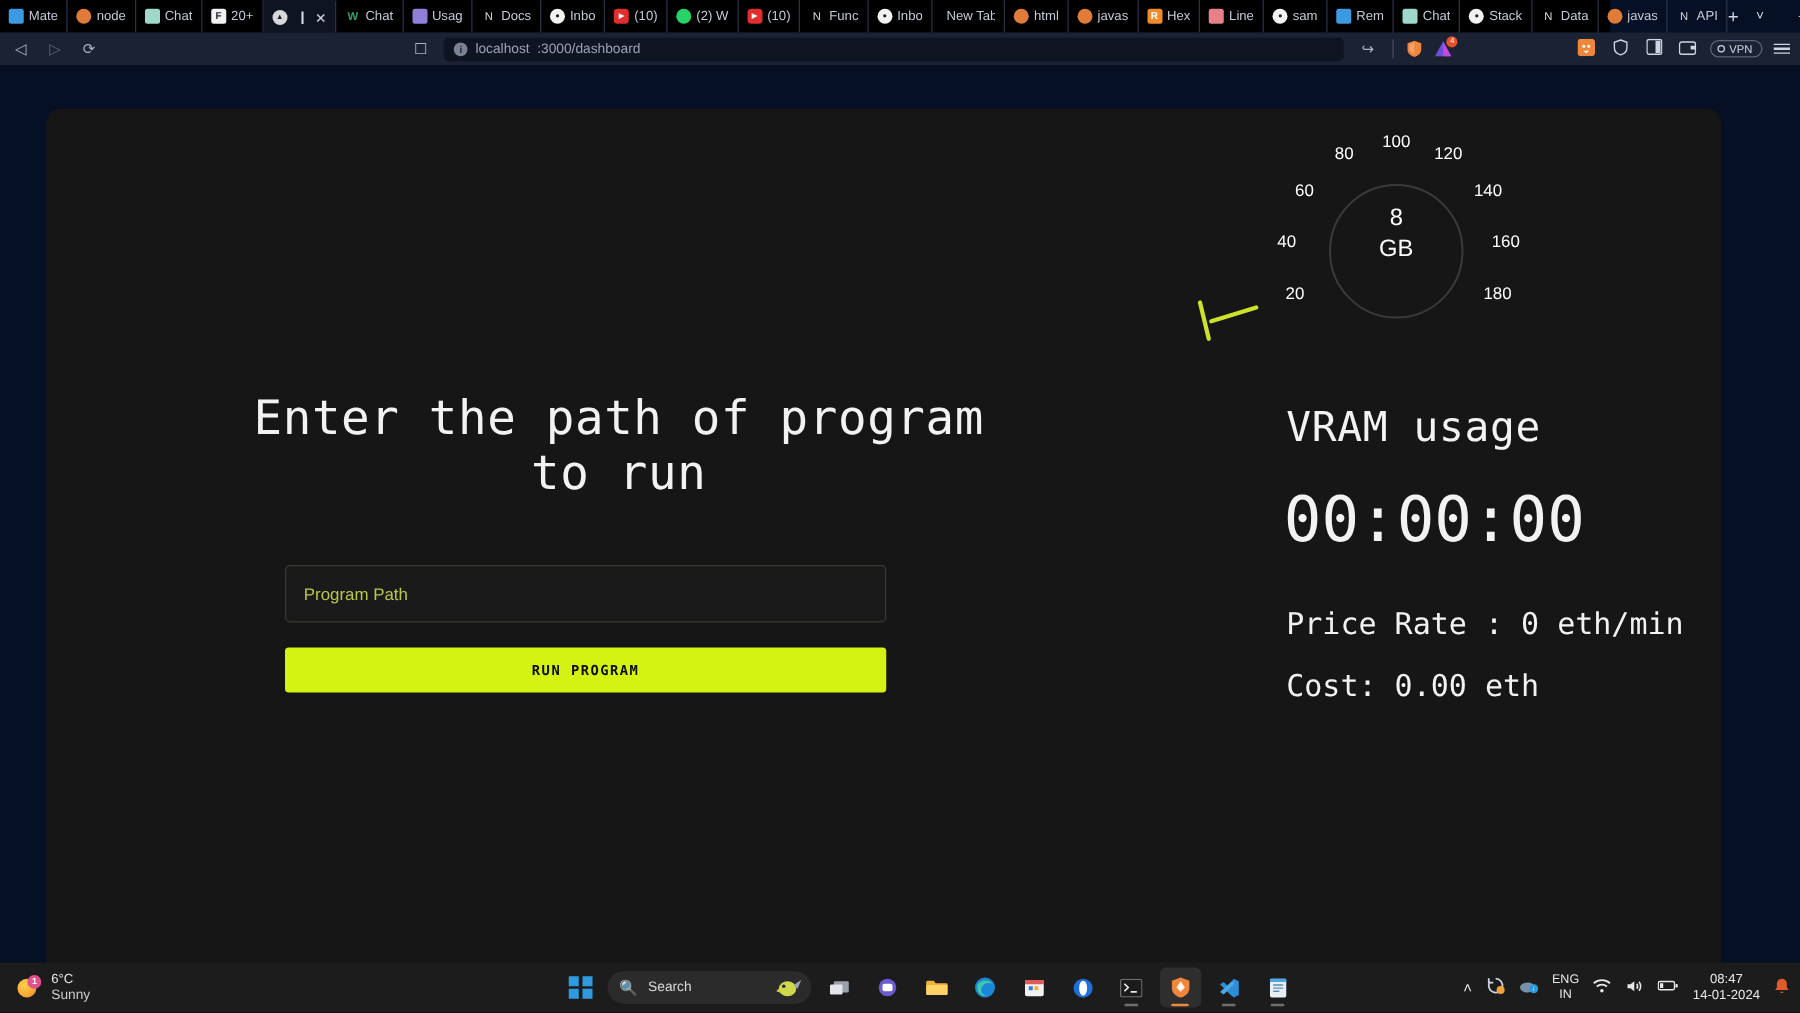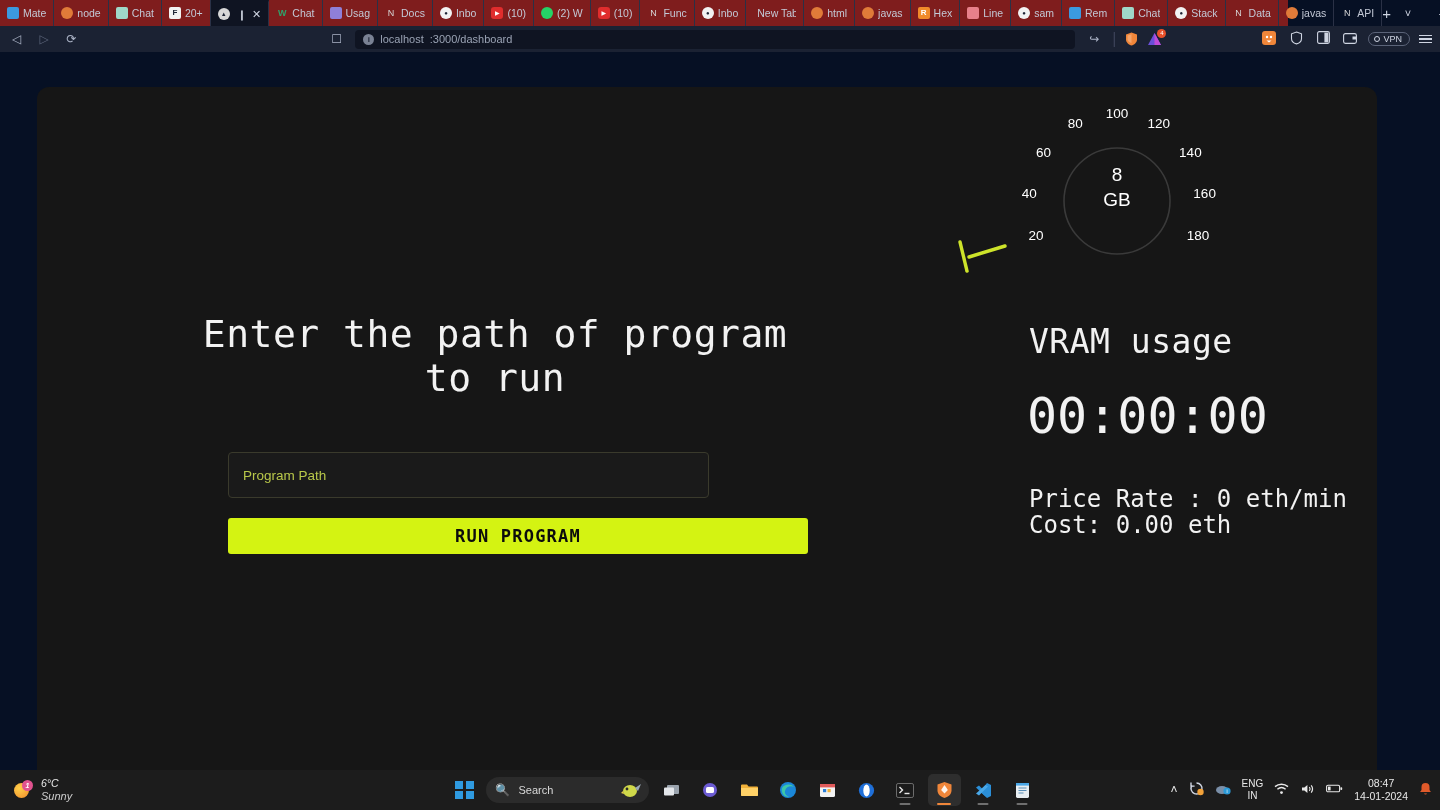--- a/index.html
+++ b/index.html
@@ -8,21 +8,21 @@
     overflow: hidden;
     background: #000;
     font-family: "Liberation Sans", sans-serif;
   }
 
   #screen { position: relative; width: 1440px; height: 810px; background: #061024; }
 
   
   .tabstrip {
     position: absolute; top: 0; left: 0; width: 1288px; height: 26px;
-    background: #7f1d1d; display: flex; align-items: stretch;
+    background: #000000; display: flex; align-items: stretch;
   }
   .tab {
     display: flex; align-items: center; gap: 4px;
     padding: 0 7px; height: 26px;
     border-right: 1px solid #2a3146;
     color: #c3c9d6; font-size: 10.5px; white-space: nowrap;
     overflow: hidden; max-width: 58px; min-width: 34px; flex: 0 0 auto;
   }
   .tab .fav {
     width: 12px; height: 12px; flex: 0 0 12px; border-radius: 2px;
@@ -89,23 +89,23 @@
     font-family: "DejaVu Sans Mono", monospace; font-weight: 300;
   }
   .path-input {
     position:absolute; left: 191px; top: 365px; width: 481px; height: 46px;
     background: #1a1a1a; border: 1px solid #3a3a2c; border-radius: 4px;
     color: #c9d94a; font-size: 13.5px; padding: 0 14px;
     font-family: "Liberation Sans", sans-serif; outline: none;
   }
   .path-input::placeholder { color: #b9c84a; opacity: 1; }
   .run-btn {
-    position:absolute; left: 191px; top: 431px; width: 580px; height: 36px;
+    position:absolute; left: 191px; top: 431px; width: 481px; height: 36px;
     background: #d4f312; border: none; border-radius: 3px;
-    color: #0c0c0c; font-size: 17px; letter-spacing: 1.2px; font-weight: bold;
+    color: #0c0c0c; font-size: 11px; letter-spacing: 1.2px; font-weight: bold;
     font-family: "DejaVu Sans Mono", monospace; cursor: pointer;
   }
 
   .right-pane { position:absolute; left: 900px; top: 0; width: 440px; height: 660px; }
 
   .gauge { position:absolute; left: 10px; top: 12px; width: 300px; height: 200px; }
   .gauge svg { position:absolute; left:0; top:0; }
   .gauge-tick {
     position:absolute; color:#ffffff; font-size: 13.5px;
     font-family:"Liberation Sans", sans-serif; transform: translate(-50%,-50%);
@@ -114,21 +114,21 @@
   .gauge-center {
     position:absolute; left: 130px; top: 63px; width: 80px; text-align:center;
     color:#ffffff; font-size: 19px; line-height: 25px;
     font-family:"Liberation Sans", sans-serif;
   }
 
   .rtext { font-family: "DejaVu Sans Mono", monospace; color:#f2f2f2; font-weight: 300; }
   .vram-title { position:absolute; left: 92px; top: 235px; font-size: 33px; letter-spacing: 0.5px; }
   .timer { position:absolute; left: 90px; top: 300px; font-size: 50px; letter-spacing: 0px; }
   .price { position:absolute; left: 92px; top: 398px; font-size: 24px; }
-  .cost { position:absolute; left: 92px; top: 424px; font-size: 24px; }
+  .cost { position:absolute; left: 92px; top: 448px; font-size: 24px; }
   .delete-btn {
     position:absolute; left: 92px; top: 508px; width: 240px; height: 34px;
     background: #e02d2d; border: none; border-radius: 3px;
     color:#ffffff; font-size: 17px; letter-spacing: 1px; font-weight:bold;
     font-family:"DejaVu Sans Mono", monospace; cursor:pointer;
   }
 
   
   .alert {
     position:absolute; left: 551px; top: 46px; width: 338px; height: 97px;
@@ -142,21 +142,21 @@
     position:absolute; right: 22px; bottom: 13px; width: 60px; height: 21px;
     background:#ef6034; border:none; border-radius: 11px;
     color:#fff; font-size: 10.5px; font-weight:bold; letter-spacing:.4px; cursor:pointer;
   }
 
   
   .taskbar {
     position:absolute; left:0; top: 770px; width: 1440px; height: 40px;
     background: #1c1c1c; display:flex; align-items:center;
   }
-  .weather { display:flex; align-items:center; gap:7px; margin-left: 14px; font-style: italic; }
+  .weather { display:flex; align-items:center; gap:7px; margin-left: 14px; }
   .weather .sun { position:relative; width: 20px; height: 20px; }
   .weather .sun .c1 { position:absolute; left:0; top:3px; width:15px; height:15px; border-radius:50%;
       background: radial-gradient(circle at 35% 35%, #ffd04a, #f08a2a); }
   .weather .sun .c2 { position:absolute; left:8px; top:0px; width:11px; height:11px; border-radius:50%;
       background:#e0528f; color:#fff; font-size:7px; line-height:11px; text-align:center; font-weight:bold;}
   .weather .wtext { line-height: 13px; color:#eaeaea; font-size: 10.5px; }
   .weather .wtext .sub { color:#cccccc; font-size: 11px; }
 
   .tb-center { position:absolute; left: 455px; top: 0; height: 40px; display:flex; align-items:center; gap: 6px; }
   .win-logo { display:grid; grid-template-columns: 8px 8px; grid-template-rows: 8px 8px; gap: 2.5px; margin-right: 6px; }

